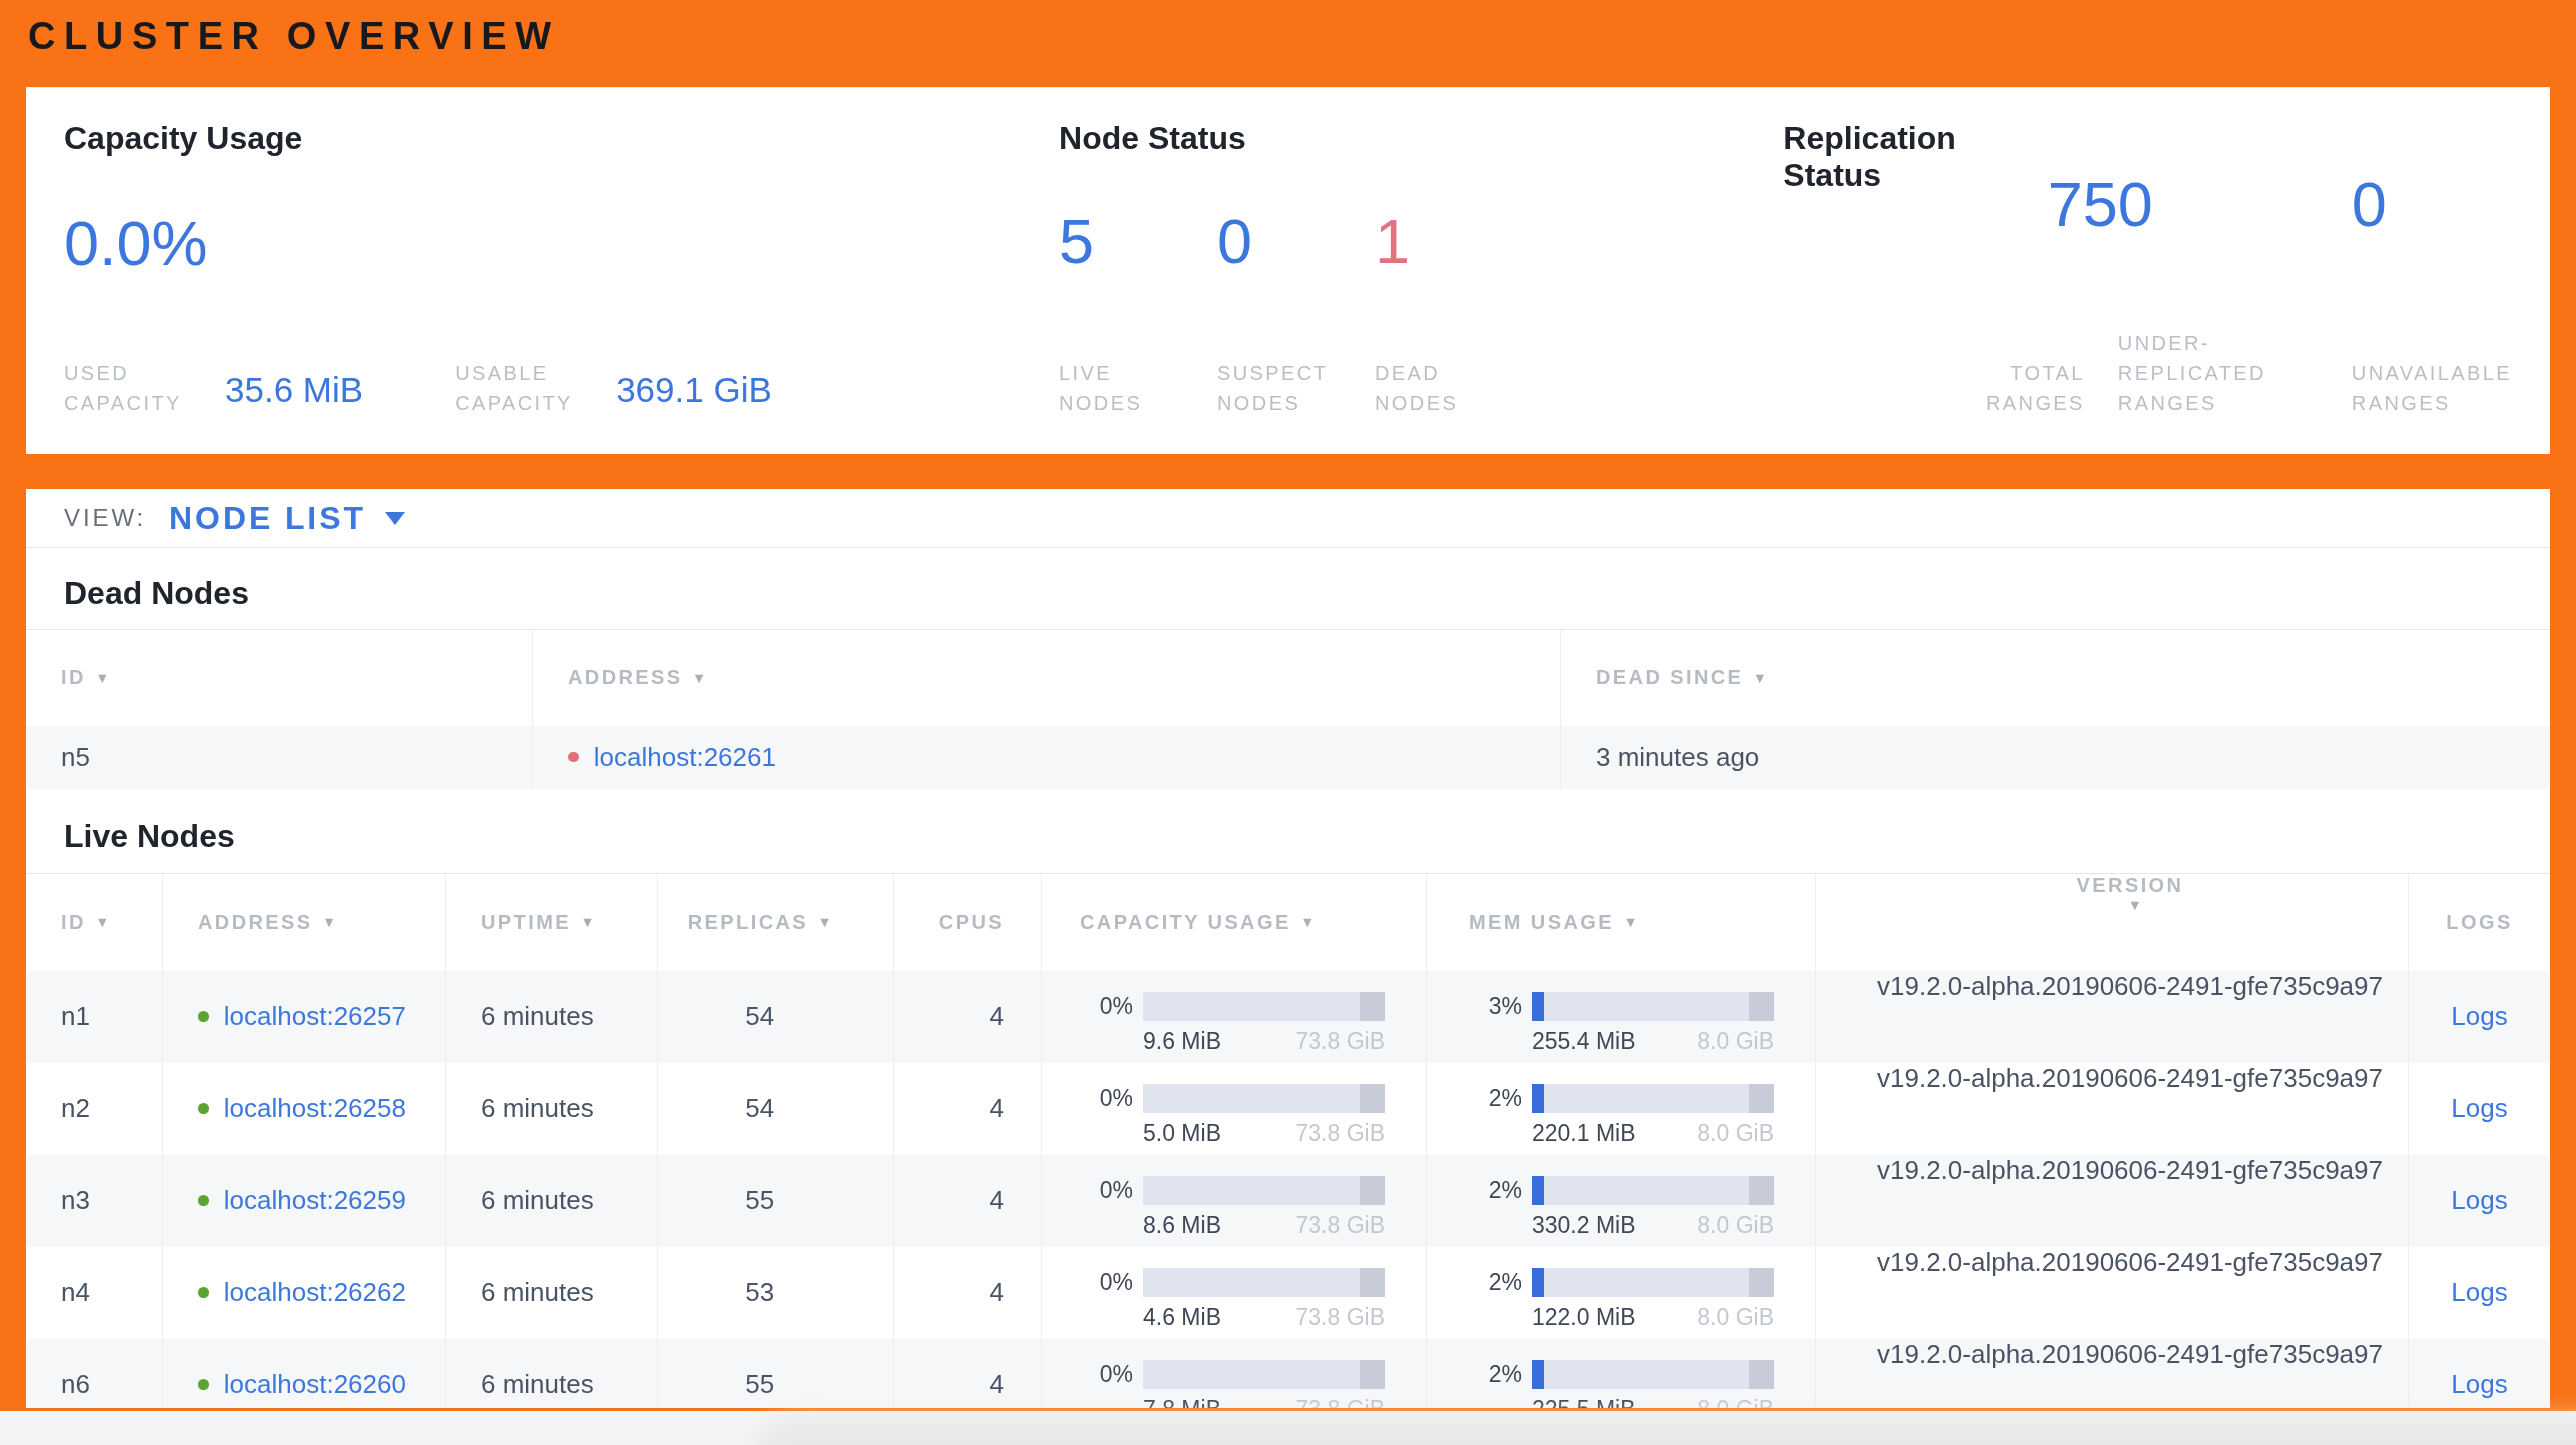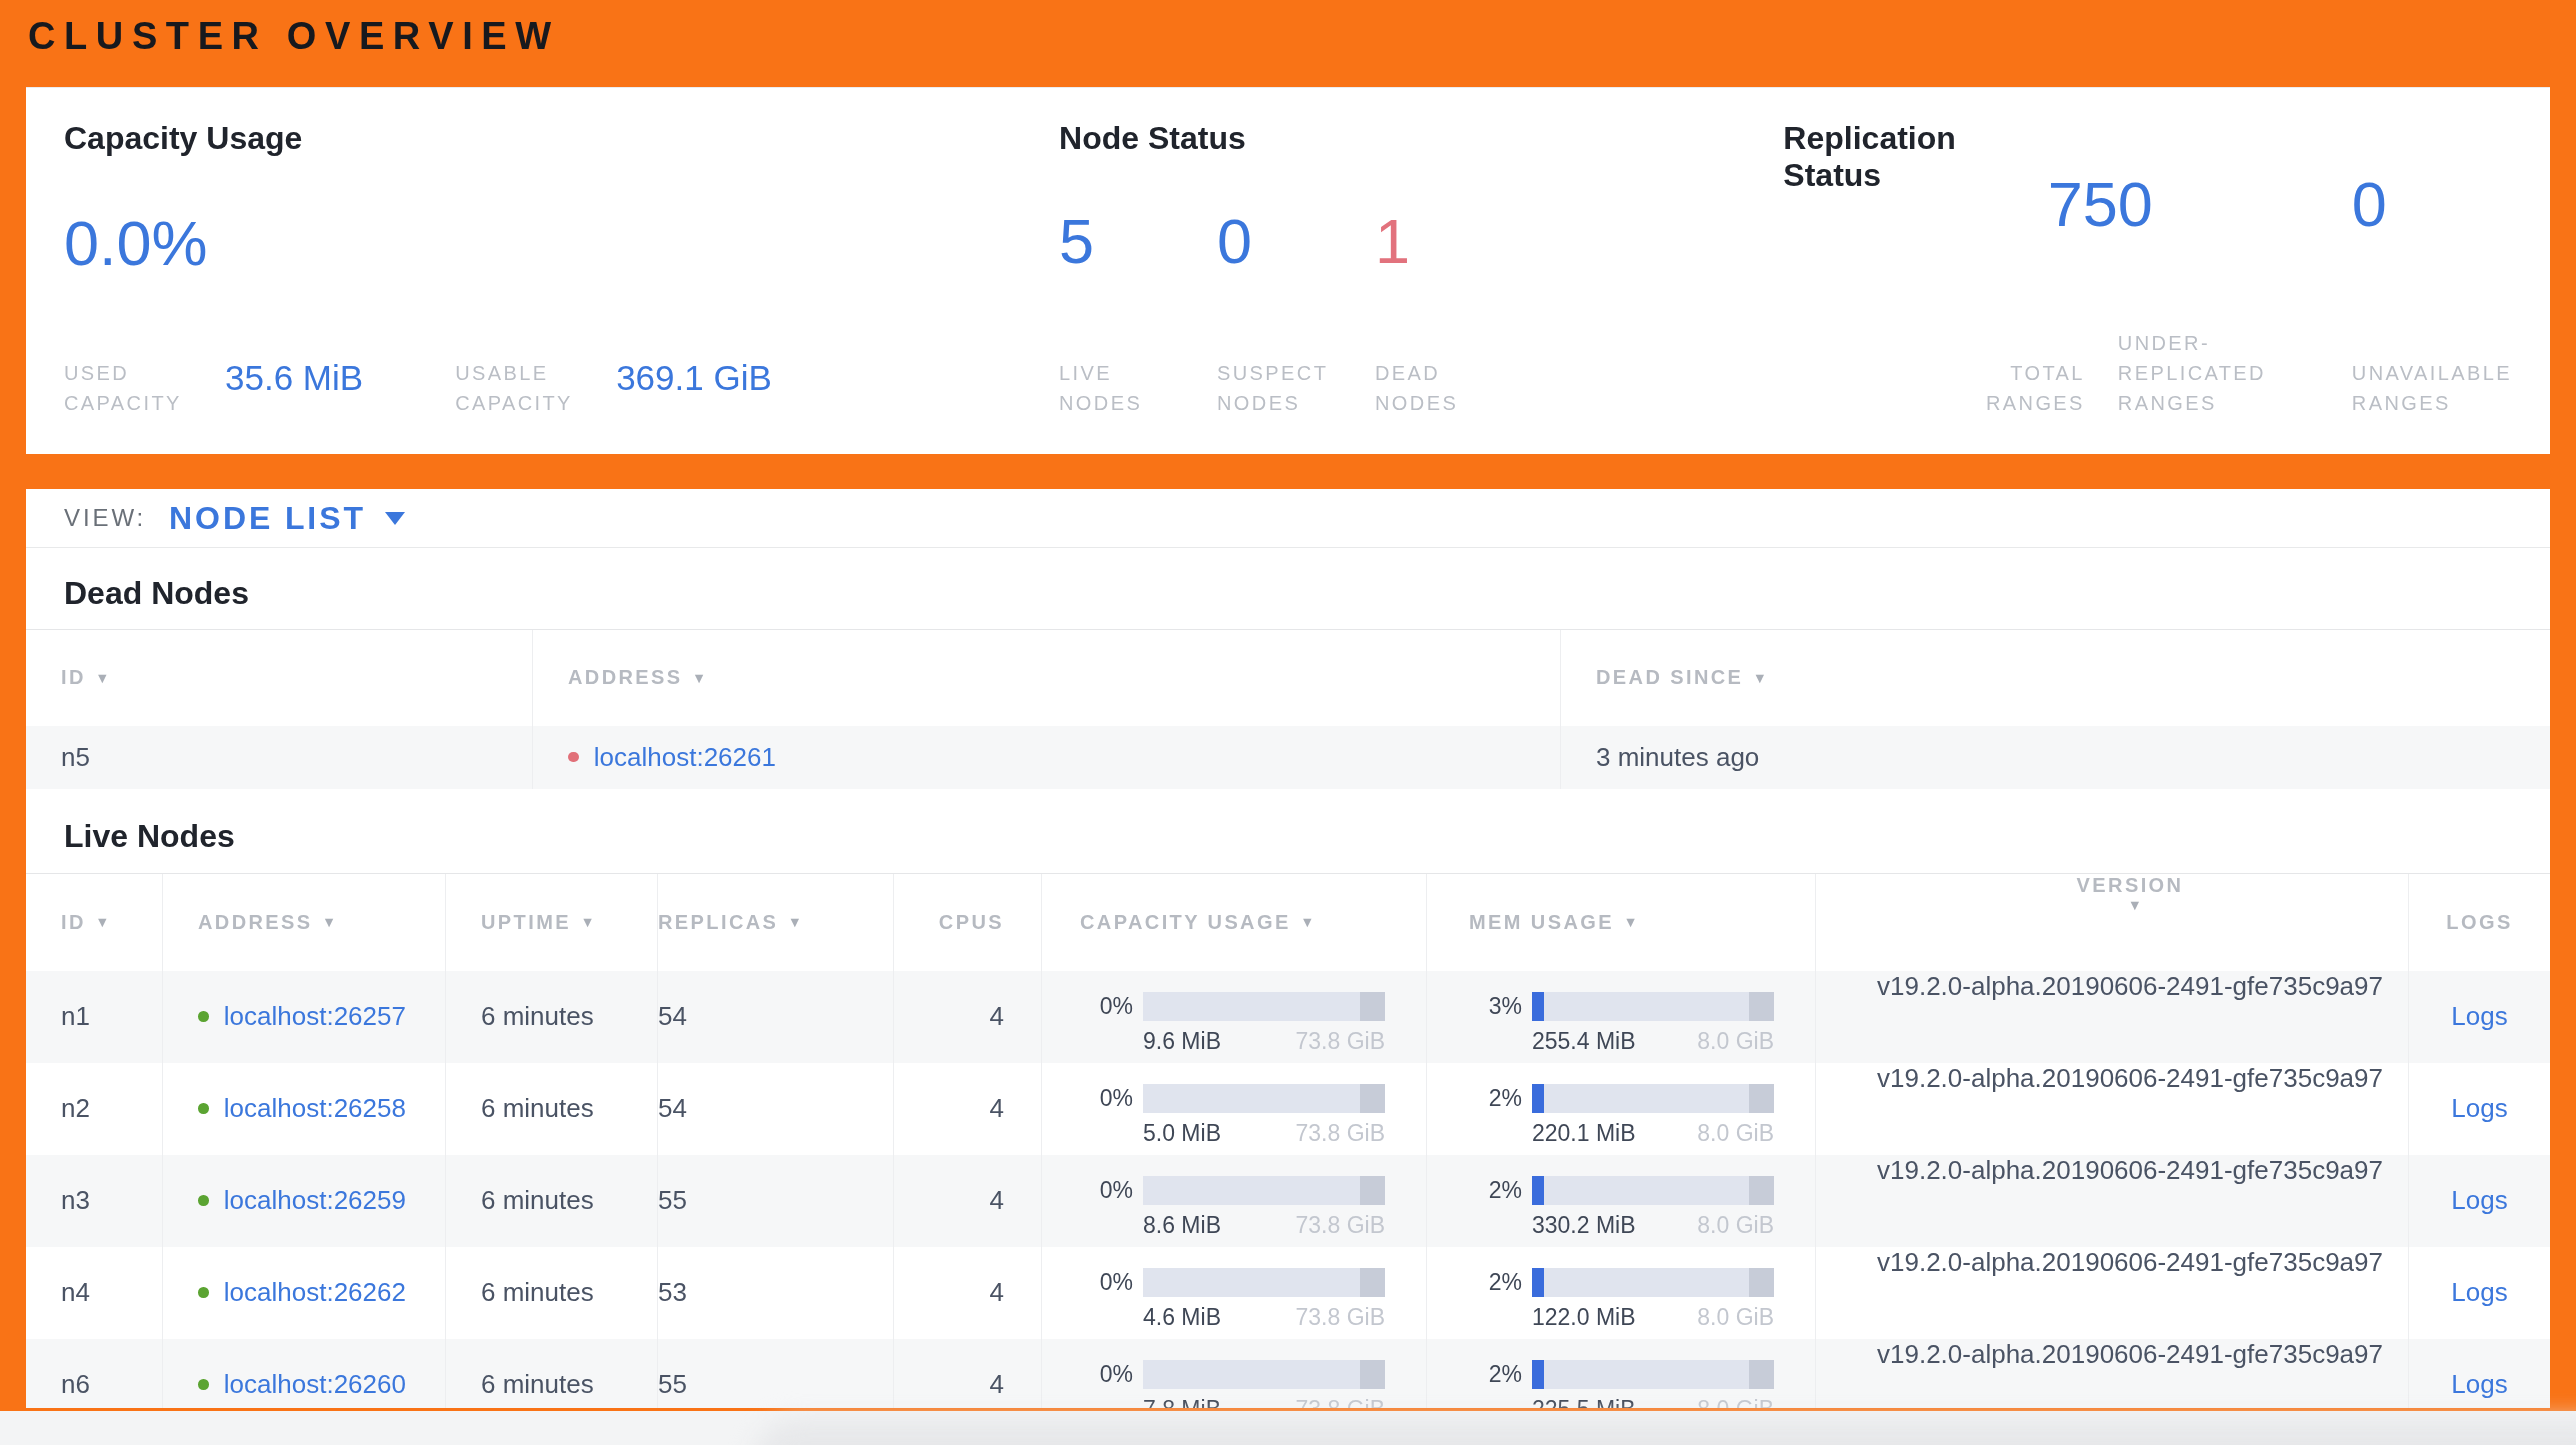--- a/index.html
+++ b/index.html
@@ -17,21 +17,21 @@
   .cap-section { width:1088px; display:flex; flex-direction:column; }
   .cap-body { display:flex; align-items:center; margin-top:55px; }
   .cap-percent { width:162px; font-size:63px; font-weight:500; color:#3b77dc; line-height:1; }
   .bar-block { width:623px; }
   .sum-bar { position:relative; height:40px; background:#e3e6ee; }
   .sum-bar .seg-dark { position:absolute; right:0; top:0; bottom:0; width:15%; background:#c9cdd7; }
   .axis { position:relative; height:44px; margin-top:5.7px; }
   .tick { position:absolute; top:0; width:1.9px; height:13.4px; background:#b8bdc9; }
   .tick-label { position:absolute; top:19px; transform:translateX(-50%); font-size:22px; color:#8d93a2; white-space:nowrap; }
   .cap-stats { display:flex; margin-top:auto; }
-  .cap-stat { display:flex; align-items:flex-start; margin-right:92px; }
+  .cap-stat { display:flex; align-items:center; margin-right:92px; }
   .stat-label { font-size:20px; letter-spacing:2.4px; color:#babec5; line-height:1.5; font-weight:500; }
   .cap-stat .stat-label { max-width:134px; }
   .cap-stat .stat-value { font-size:35px; font-weight:500; color:#3b77dc; margin-left:27px; margin-bottom:-2.9px; white-space:nowrap; }
 
   .node-section { width:792px; display:flex; flex-direction:column; }
   .repl-section { flex:1; display:flex; flex-direction:row; }
   .stat-row { display:flex; margin-top:53px; flex:1; }
   .big-stat { display:flex; flex-direction:column; }
   .big-num { font-size:63px; font-weight:500; line-height:1; color:#3b77dc; }
   .big-num.red { color:#e2727d; }
@@ -66,21 +66,21 @@
   .d-addr { width:1028px; padding-left:35px; }
   .d-since { flex:1; padding-left:35px; }
 
   .live-tbl { margin-top:17px; }
   .live-tbl .head { height:98px; }
   .live-tbl .body-row { height:92px; }
   .live-tbl .body-row.alt { background:#f6f7f8; }
   .c-id  { width:137px; padding-left:35px; }
   .c-addr{ width:283px; padding-left:35px; }
   .c-up  { width:212px; padding-left:35px; }
-  .c-rep { width:236px; justify-content:flex-start; padding-right:31.5px; }
+  .c-rep { width:236px; justify-content:center; padding-right:31.5px; }
   .c-cpu { width:148px; justify-content:flex-end; padding-right:37px; }
   .c-cap { width:385px; }
   .c-mem { width:389px; }
   .c-ver { width:593px; padding-left:36px;flex-direction:column; }
   .c-log { flex:1; justify-content:center; }
 
   .cell-text { font-size:26px; color:#4a5364; }
   .link { font-size:26px; color:#3b77dc; text-decoration:none; cursor:pointer; }
   .dot { width:10.5px; height:10.5px; border-radius:50%; margin-right:15.3px; flex:0 0 auto; }
   .dot.green { background:#5ba432; }

